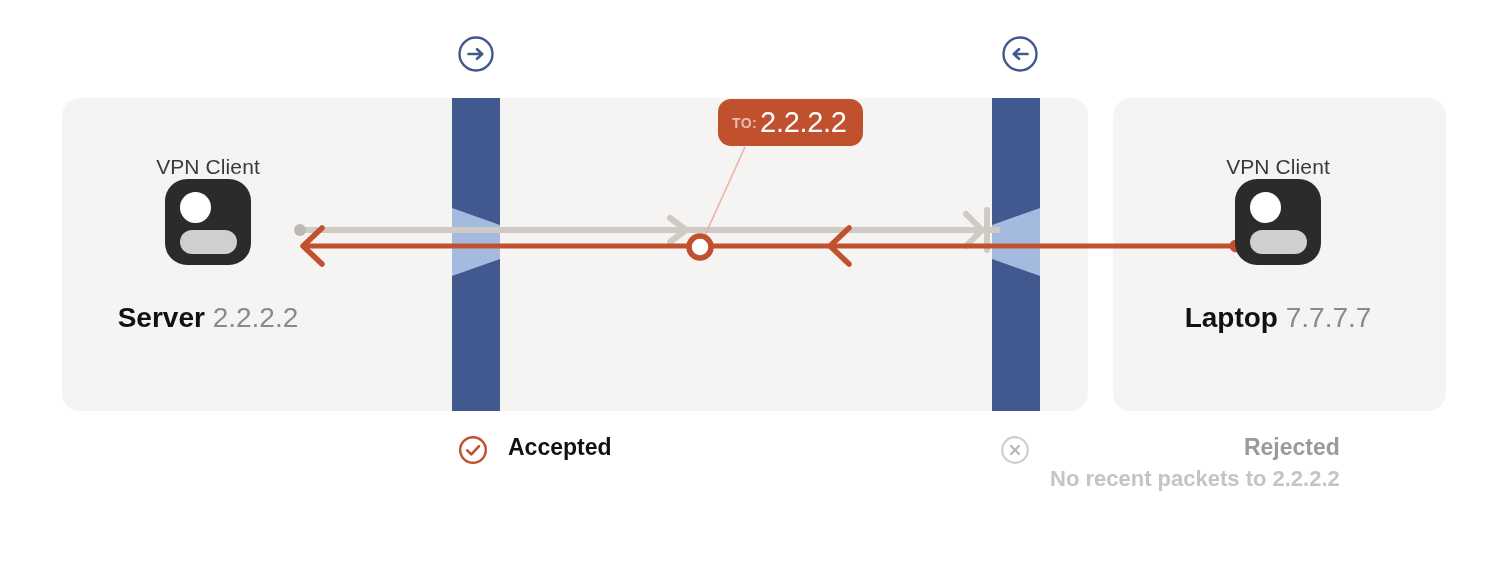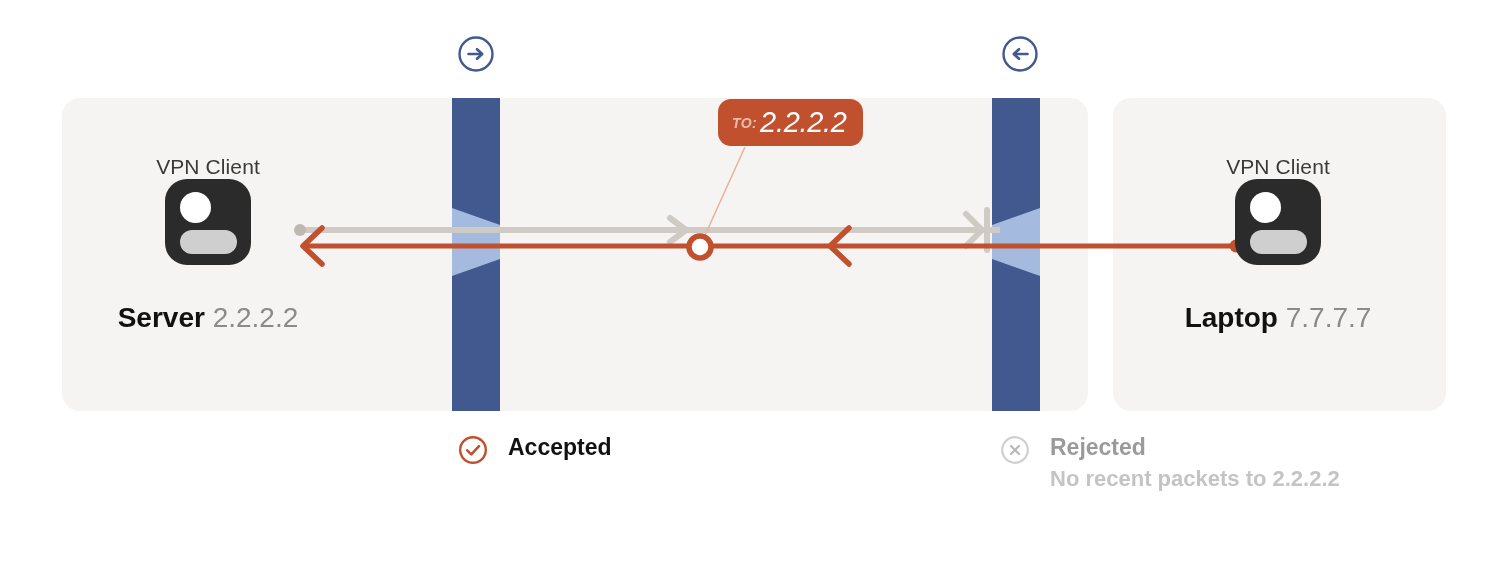--- a/index.html
+++ b/index.html
@@ -124,21 +124,20 @@
     left: 718px;
     top: 99px;
     height: 47px;
     border-radius: 13px;
     background: #C0502E;
     display: flex;
     align-items: center;
     padding: 0 16px 0 14px;
     box-sizing: border-box;
     white-space: nowrap;
-    font-style: italic;
   }
   #packet-badge .badge-prefix {
     font-size: 14px;
     font-weight: bold;
     color: rgba(255,255,255,.62);
     letter-spacing: .4px;
     margin-right: 3px;
   }
   #packet-badge .badge-value {
     font-size: 29px;
@@ -153,21 +152,21 @@
     top: 433px;
     width: 1306px;
     height: 80px;
   }
   .legend-item {
     position: absolute;
     display: flex;
     align-items: flex-start;
   }
   #legend-accepted { left: 458px; top: 0; }
-  #legend-rejected { left: 1000px; top: 0; }
+  #legend-rejected { left: 1000px; top: 0; text-align: right; }
 
   .legend-icon {
     width: 30px;
     height: 30px;
     margin-right: 20px;
     flex: 0 0 auto;
     margin-top: 2px;
   }
   .legend-text { line-height: 1.26; }
   .legend-title {

